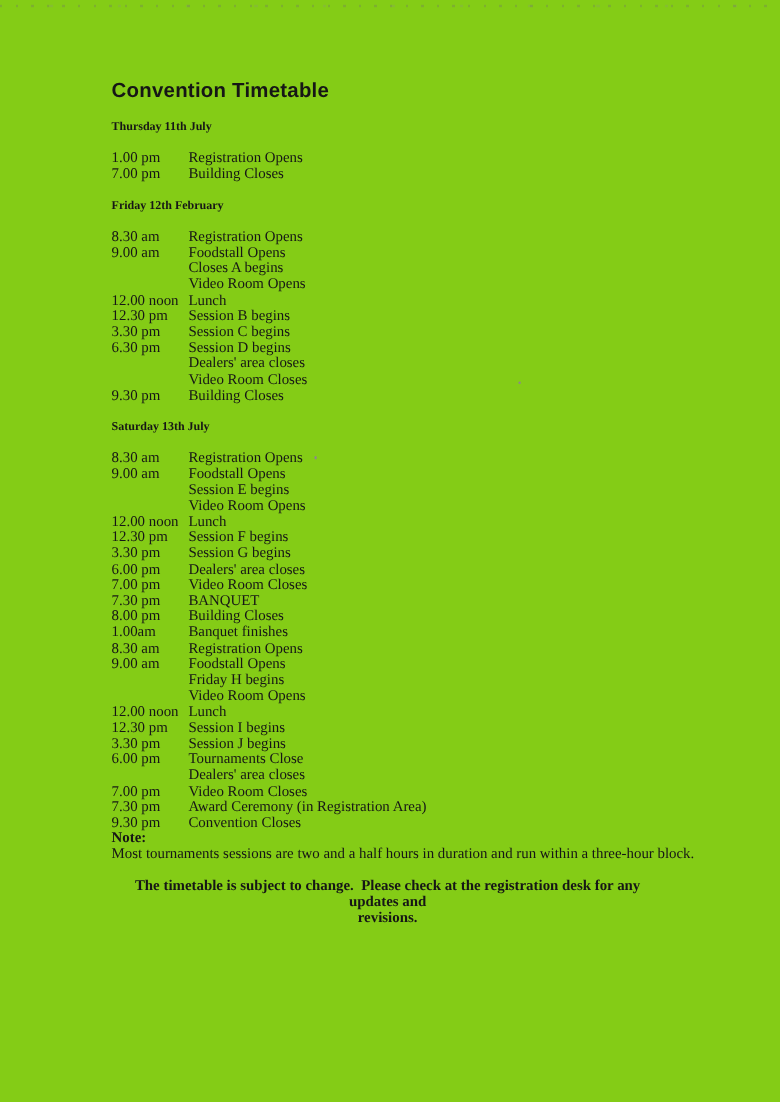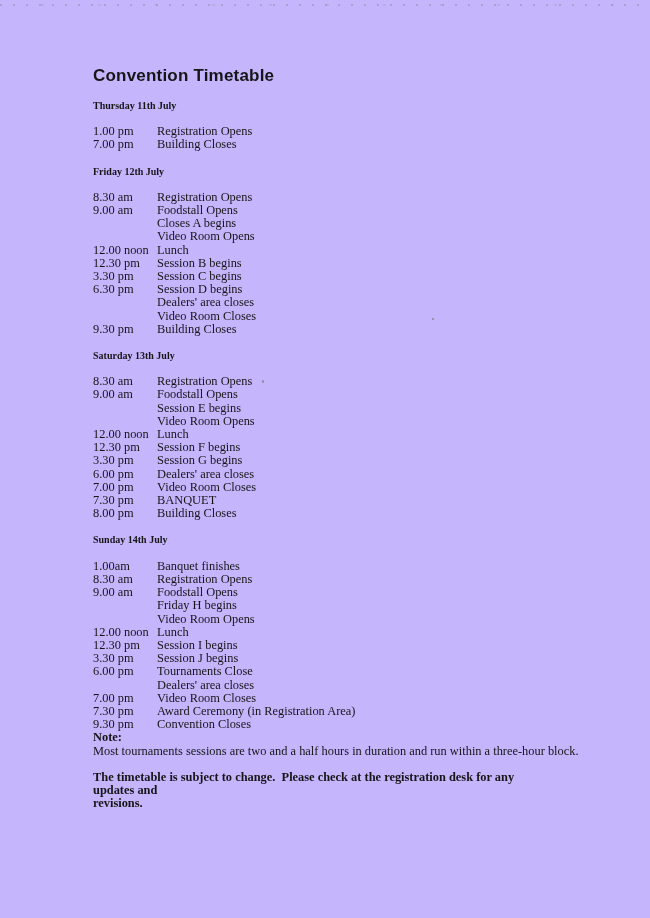--- a/index.html
+++ b/index.html
@@ -5,21 +5,21 @@
   html, body {
     margin: 0;
     padding: 0;
     background: #fcfcfc;
   }
   .page {
     position: relative;
     width: 650px;
     height: 918px;
     box-sizing: border-box;
-    background: #c4b5fd;
+    background: #84cc16;
     color: #161616;
     font-family: "Liberation Serif", serif;
     font-size: 12.4px;
     line-height: 13.2px;
     padding: 66px 40px 0 93px;
     overflow: hidden;
   }
   
   .scan-noise {
     position: absolute;
@@ -67,20 +67,21 @@
     flex: 1;
     white-space: nowrap;
   }
   .note-label, .footer {
     font-weight: bold;
   }
   .footer {
     margin: 13px 0 0 0;
     white-space: pre-wrap;
     max-width: 460px;
+    text-align: center;
   }
 </style>
 </head>
 <body>
 
 <div class="page">
   <div class="scan-noise"></div>
   <div class="speck s1"></div>
   <div class="speck s2"></div>
 
@@ -94,21 +95,21 @@
             <span class="time">1.00 pm</span>
             <span class="event">Registration Opens</span>
           </div>
           <div class="row">
             <span class="time">7.00 pm</span>
             <span class="event">Building Closes</span>
           </div>
         </div>
       </section>
       <section class="day">
-        <h2 class="day-heading">Friday 12th July</h2>
+        <h2 class="day-heading">Friday 12th February</h2>
         <div class="rows">
           <div class="row">
             <span class="time">8.30 am</span>
             <span class="event">Registration Opens</span>
           </div>
           <div class="row">
             <span class="time">9.00 am</span>
             <span class="event">Foodstall Opens</span>
           </div>
           <div class="row">
@@ -192,21 +193,20 @@
             <span class="time">7.30 pm</span>
             <span class="event">BANQUET</span>
           </div>
           <div class="row">
             <span class="time">8.00 pm</span>
             <span class="event">Building Closes</span>
           </div>
         </div>
       </section>
       <section class="day">
-        <h2 class="day-heading">Sunday 14th July</h2>
         <div class="rows">
           <div class="row">
             <span class="time">1.00am</span>
             <span class="event">Banquet finishes</span>
           </div>
           <div class="row">
             <span class="time">8.30 am</span>
             <span class="event">Registration Opens</span>
           </div>
           <div class="row">

